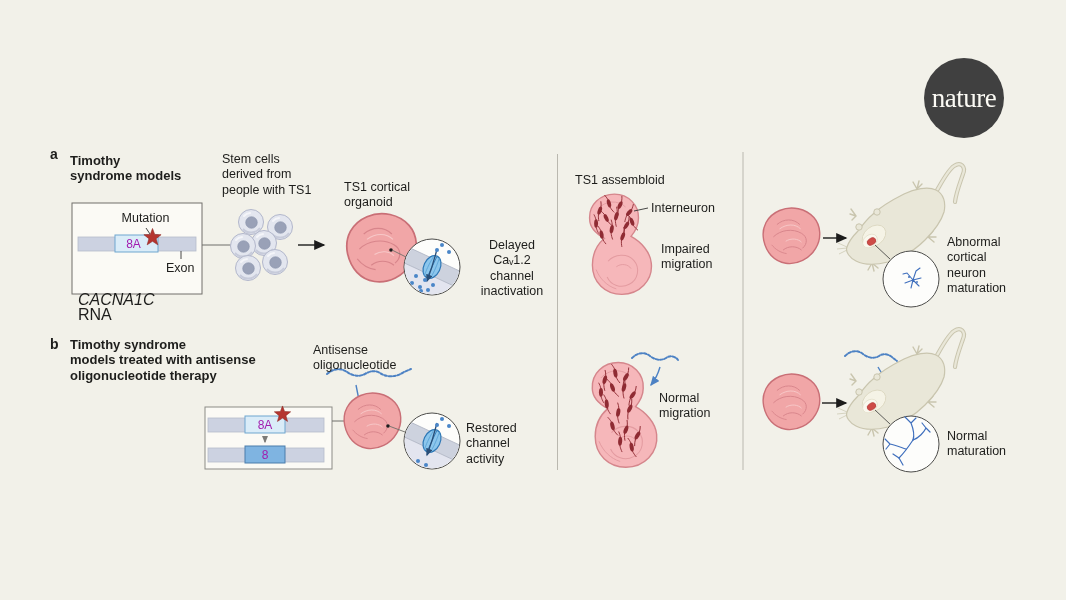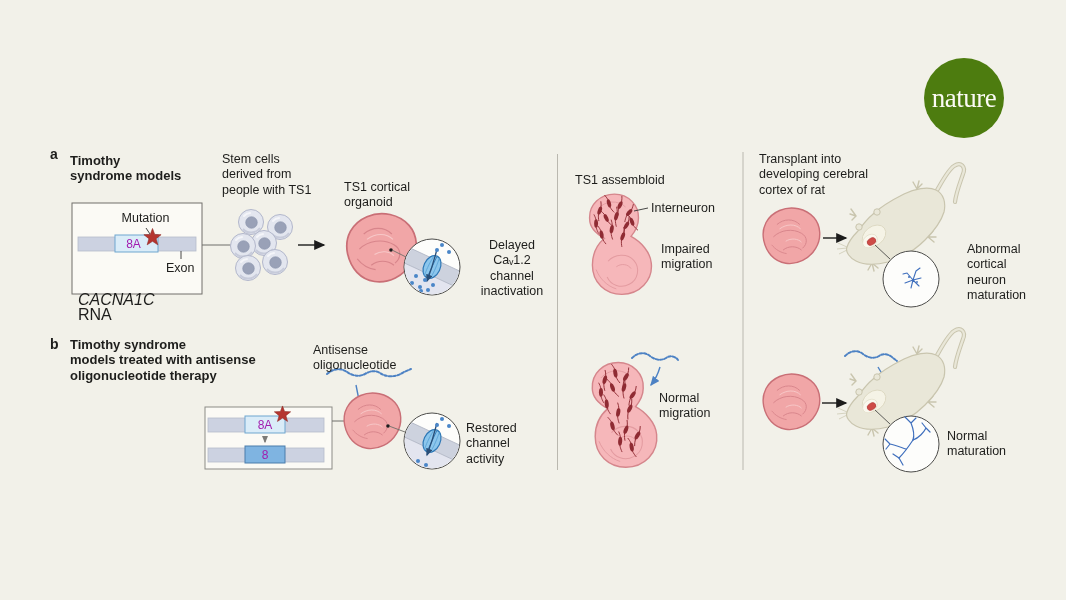--- a/index.html
+++ b/index.html
@@ -8,21 +8,21 @@
   .canvas{position:relative;width:1066px;height:600px;background:#f2f1e9;}
   svg.art{position:absolute;left:0;top:0;}
   .cap{position:absolute;font-size:12.5px;line-height:15.3px;white-space:pre-line;color:#1d1d1b;}
   .bold{font-weight:bold;font-size:13px;}
   .plabel{position:absolute;font-weight:bold;font-size:14px;color:#1d1d1b;}
   .chip-txt{position:absolute;font-size:12px;text-align:center;color:#a21caf;}
   .gene-blk{position:absolute;font-size:16px;line-height:15px;margin-top:36px;}
   .gene-blk .g{font-style:italic;display:block;}
   .gene-blk .r{display:block;}
   .logo{position:absolute;left:924px;top:58px;width:80px;height:80px;border-radius:50%;
-        background:#4d7c0f;display:flex;align-items:center;justify-content:center;text-align:right;}
+        background:#404040;display:flex;align-items:center;justify-content:center;text-align:right;}
   .logo span{font-family:"Liberation Serif",serif;font-size:27px;color:#fbfaf4;letter-spacing:-0.5px;}
 </style>
 </head>
 <body>
 
 <div class="canvas">
 
 <svg class="art" width="1066" height="600" viewBox="0 0 1066 600">
   <defs>
     <marker id="mBlack" markerWidth="9" markerHeight="8" refX="7" refY="3.5" orient="auto">
@@ -285,24 +285,21 @@
 <div class="cap" style="left:344px;top:180px;width:100px;">TS1 cortical
 organoid</div>
 <div class="cap" style="left:466px;top:238px;width:92px;text-align:center;">Delayed
 Caᵥ1.2
 channel
 inactivation</div>
 <div class="cap" style="left:575px;top:173px;width:120px;">TS1 assembloid</div>
 <div class="cap" style="left:651px;top:201px;width:90px;">Interneuron</div>
 <div class="cap" style="left:661px;top:242px;width:80px;">Impaired
 migration</div>
-<div class="cap" style="left:759px;top:152px;width:150px;">Transplant into
-developing cerebral
-cortex of rat</div>
-<div class="cap" style="left:947px;top:242px;width:90px;margin-left:20px;">Abnormal
+<div class="cap" style="left:947px;top:235px;width:90px;">Abnormal
 cortical
 neuron
 maturation</div>
 
 <div class="plabel" style="left:50px;top:336px;">b</div>
 <div class="cap bold" style="left:70px;top:337px;width:210px;">Timothy syndrome
 models treated with antisense
 oligonucleotide therapy</div>
 <div class="cap" style="left:313px;top:343px;width:120px;">Antisense
 oligonucleotide</div>

